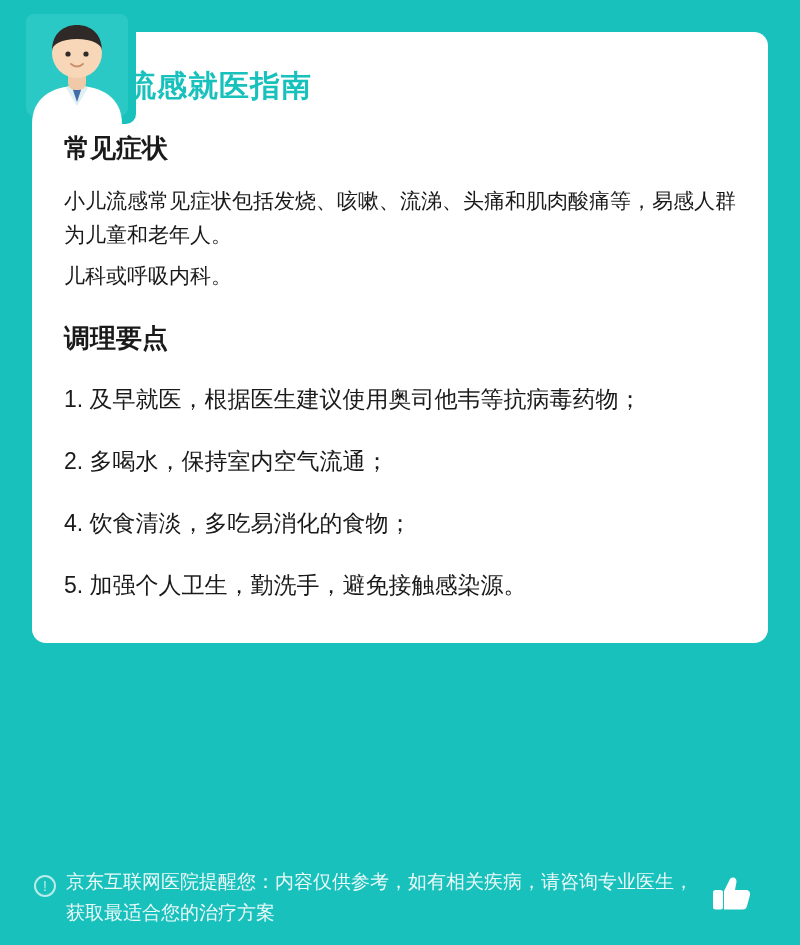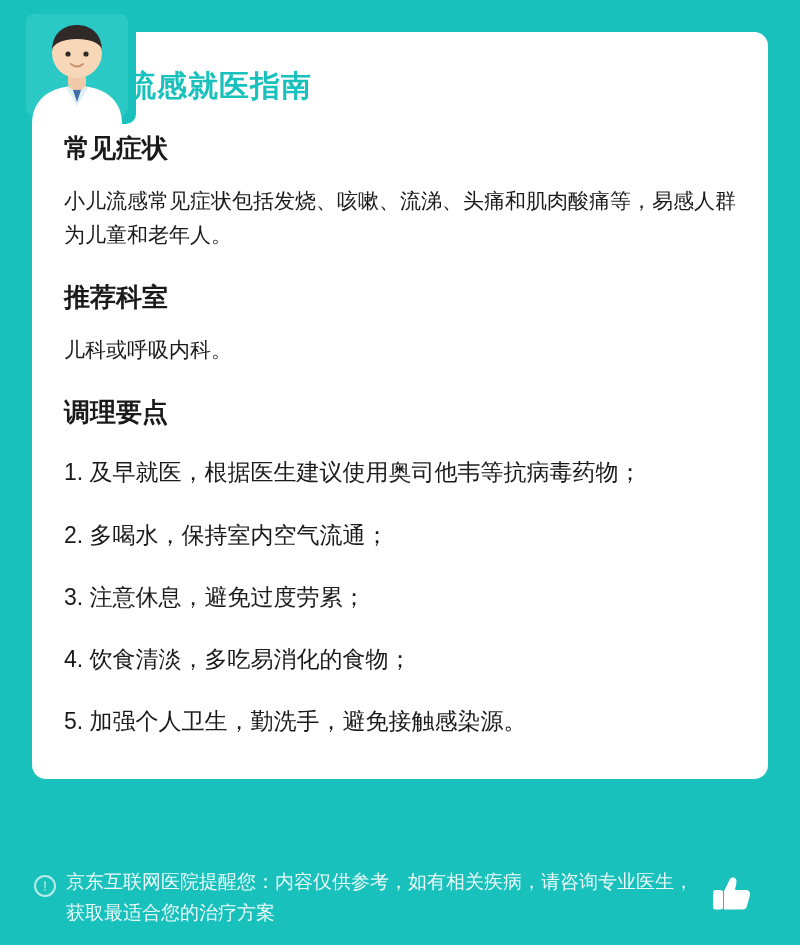--- a/index.html
+++ b/index.html
@@ -150,28 +150,26 @@
 
   <path d="M53 58 Q59 63 65 58" stroke="#c98f6a" stroke-width="2" fill="none" stroke-linecap="round"></path>
 </svg>
 
 <div class="card">
   <h1 class="title">小儿流感就医指南</h1>
 
   <h2 class="section-heading">常见症状</h2>
   <p class="para">小儿流感常见症状包括发烧、咳嗽、流涕、头痛和肌肉酸痛等，易感人群为儿童和老年人。</p>
 
-  <h2 class="section-heading">推荐科室</h2>
   <p class="para">儿科或呼吸内科。</p>
 
   <h2 class="section-heading">调理要点</h2>
   <div class="steps">
     <div class="step">1. 及早就医，根据医生建议使用奥司他韦等抗病毒药物；</div>
     <div class="step">2. 多喝水，保持室内空气流通；</div>
-    <div class="step">3. 注意休息，避免过度劳累；</div>
     <div class="step">4. 饮食清淡，多吃易消化的食物；</div>
     <div class="step">5. 加强个人卫生，勤洗手，避免接触感染源。</div>
   </div>
 </div>
 
 <div class="footer">
   <div class="footer-icon"></div>
   <div class="footer-text">京东互联网医院提醒您：内容仅供参考，如有相关疾病，请咨询专业医生，获取最适合您的治疗方案</div>
   <svg class="thumb" viewBox="0 0 44 44">
     <path d="M14 20 L20 8 C22.5 5 27 6.5 26.5 11 L25 19 L36 19 C39 19 40.5 21.5 40 24 L37 35 C36.5 37.5 35 38.5 32.5 38.5 L14 38.5 Z" fill="#ffffff"></path>

